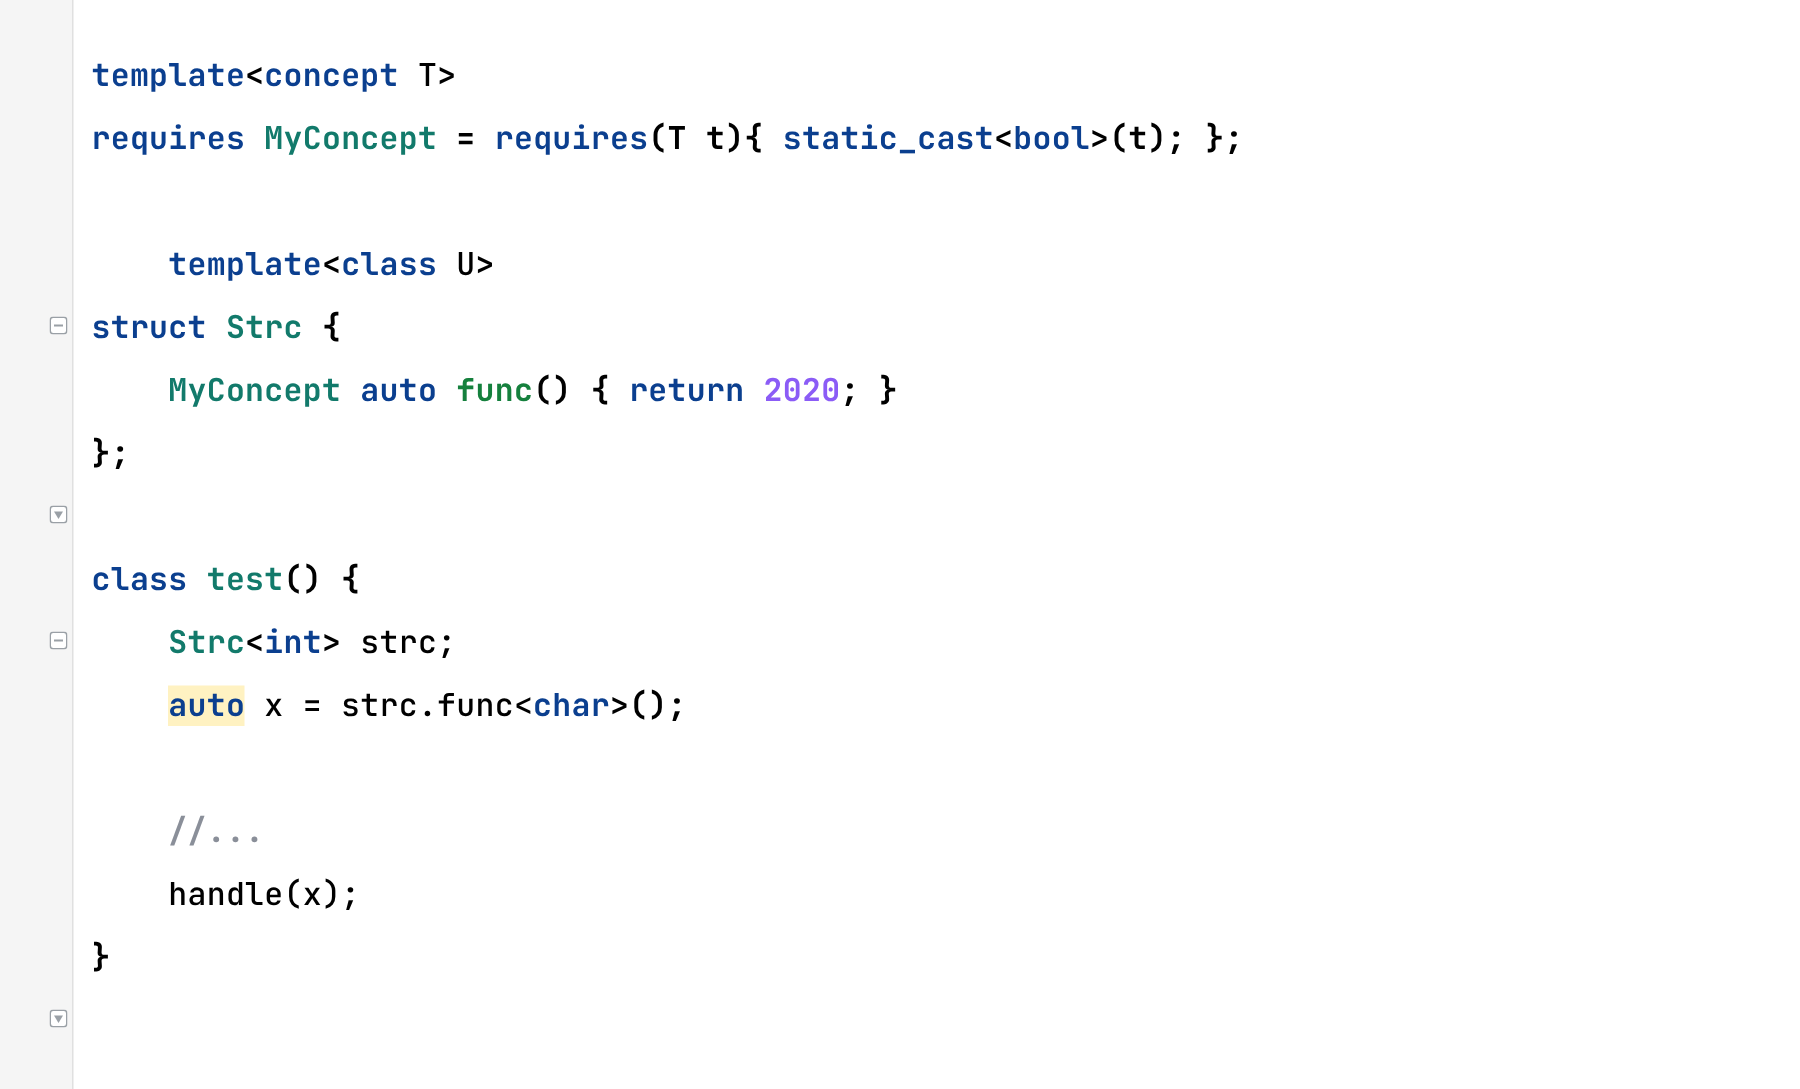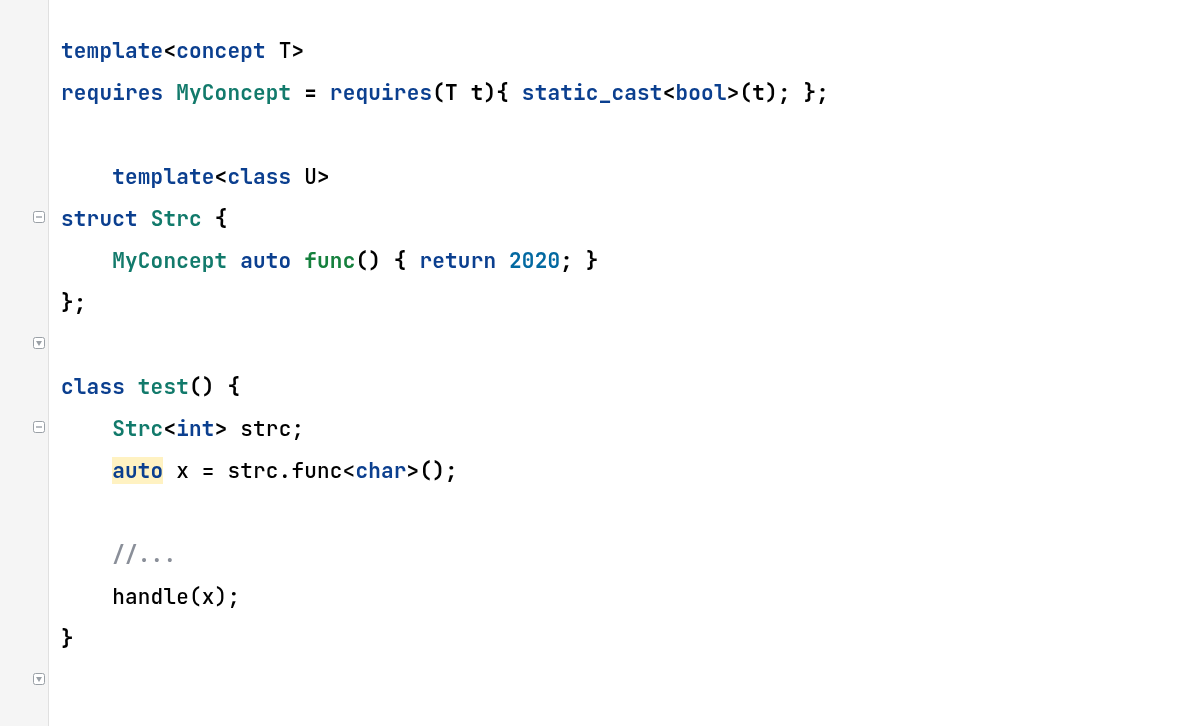--- a/index.html
+++ b/index.html
@@ -20,21 +20,21 @@
 .editor{
   flex:1;padding:30px 0 0 12px;
   border-left:1px solid #e0e0e0;
   font-size:21px;line-height:42px;
   font-weight:600;letter-spacing:0.2px;
 }
 .line{white-space:pre;min-height:42px;}
 .kw{color:#0b3f8f;font-weight:700;}
 .type{color:#127a6b;font-weight:600;}
 .fn{color:#15803d;font-weight:700;}
-.num{color:#0369a1;font-weight:600;}
+.num{color:#8b5cf6;font-weight:600;}
 .cmt{color:#8a8f99;font-weight:600;}
 .punc{color:#000;font-weight:700;}
 .plain{color:#000;font-weight:500;}
 .ident{color:#000;font-weight:500;}
 .hl{background:#fff2c2;}
 </style>
 </head>
 <body>
 
 <div class="wrap">

